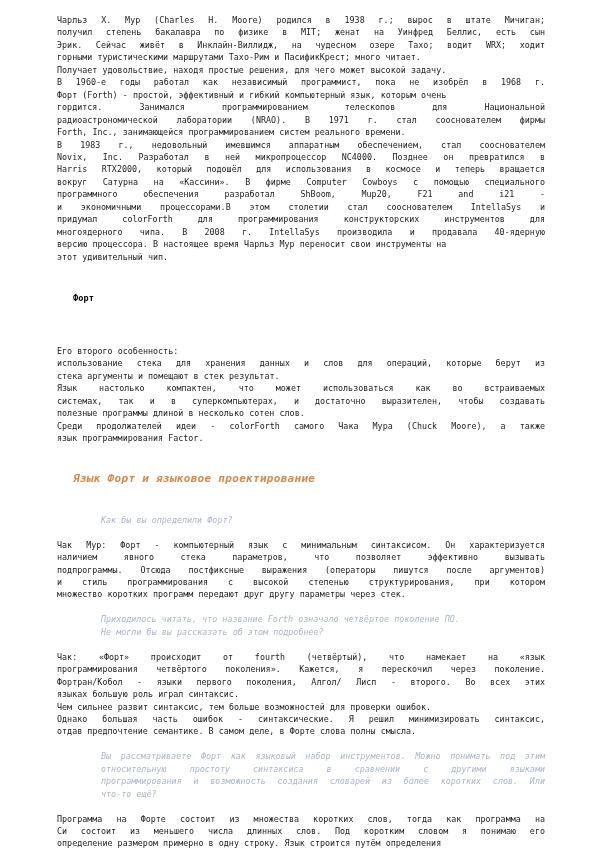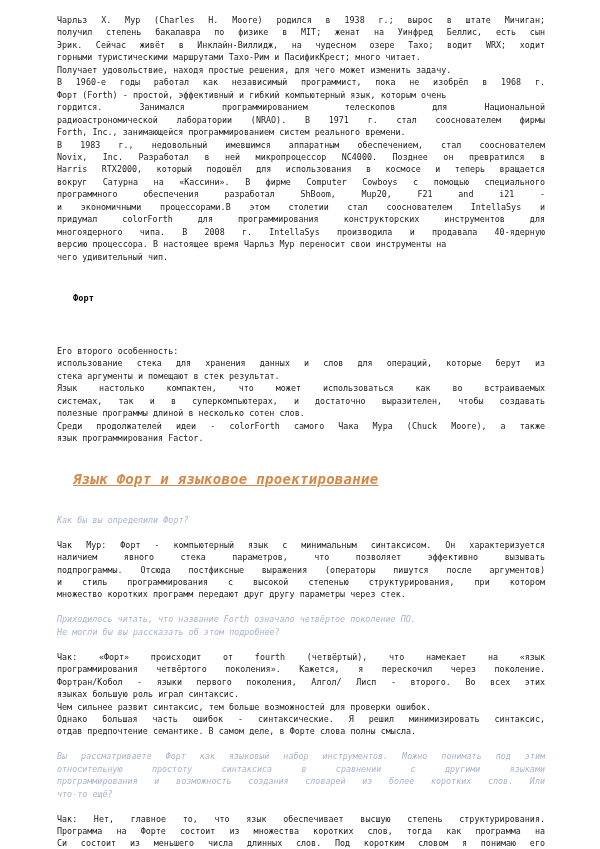--- a/index.html
+++ b/index.html
@@ -53,69 +53,69 @@
     text-align-last: left;
   }
   .heading-bold {
     font-size: 8.6px;
     line-height: 12.45px;
     font-weight: bold;
     color: #000000;
     letter-spacing: 0.1px;
   }
   .heading-accent {
-    font-size: 14px;
+    font-size: 11px;
     line-height: 12.45px;
     font-weight: bold;
     font-style: italic;
     color: #d4884a;
     letter-spacing: 0.3px;
-    text-decoration: underline;
   }
   .question {
     font-size: 8.35px;
     line-height: 12.45px;
     font-style: italic;
     color: #a8b4cc;
     text-align: justify;
     text-align-last: left;
+    margin-left: 44px;
   }
   .question .line {
     color: #a8b4cc;
     font-style: italic;
   }
   .spacer-sm { height: 12.45px; }
 </style>
 </head>
 <body>
 
 <div class="page">
   <div class="doc">
 
     <div class="para">
         <span class="line">Чарльз Х. Мур (Charles H. Moore) родился в 1938 г.; вырос в штате Мичиган;</span>
         <span class="line">получил степень бакалавра по физике в MIT; женат на Уинфред Беллис, есть сын</span>
         <span class="line">Эрик. Сейчас живёт в Инклайн-Виллидж, на чудесном озере Тахо; водит WRX; ходит</span>
         <span class="line free">горными туристическими маршрутами Тахо-Рим и ПасификКрест; много читает.</span>
-        <span class="line free">Получает удовольствие, находя простые решения, для чего может изменить задачу.</span>
+        <span class="line free">Получает удовольствие, находя простые решения, для чего может высокой задачу.</span>
         <span class="line">В 1960-е годы работал как независимый программист, пока не изобрёл в 1968 г.</span>
         <span class="line free">Форт (Forth) - простой, эффективный и гибкий компьютерный язык, которым очень</span>
         <span class="line">гордится. Занимался программированием телескопов для Национальной</span>
         <span class="line">радиоастрономической лаборатории (NRAO). В 1971 г. стал сооснователем фирмы</span>
         <span class="line free">Forth, Inc., занимающейся программированием систем реального времени.</span>
         <span class="line">В 1983 г., недовольный имевшимся аппаратным обеспечением, стал сооснователем</span>
         <span class="line">Novix, Inc. Разработал в ней микропроцессор NC4000. Позднее он превратился в</span>
         <span class="line">Harris RTX2000, который подошёл для использования в космосе и теперь вращается</span>
         <span class="line">вокруг Сатурна на «Кассини». В фирме Computer Cowboys с помощью специального</span>
         <span class="line">программного обеспечения разработал ShBoom, Mup20, F21 and i21 -</span>
         <span class="line">и экономичными процессорами.В этом столетии стал сооснователем IntellaSys и</span>
         <span class="line">придумал colorForth для программирования конструкторских инструментов для</span>
         <span class="line">многоядерного чипа. В 2008 г. IntellaSys производила и продавала 40-ядерную</span>
         <span class="line free">версию процессора. В настоящее время Чарльз Мур переносит свои инструменты на</span>
-        <span class="line free">чего удивительный чип.</span>
+        <span class="line free">этот удивительный чип.</span>
       </div>
 
     <div class="spacer-sm"></div>
 
     <h2 class="heading-bold">Форт</h2>
 
     <div class="spacer-sm"></div>
 
 
     <div class="spacer-sm"></div>
@@ -175,20 +175,19 @@
     <div class="para question">
         <span class="line">Вы рассматриваете Форт как языковый набор инструментов. Можно понимать под этим</span>
         <span class="line">относительную простоту синтаксиса в сравнении с другими языками</span>
         <span class="line">программирования и возможность создания словарей из более коротких слов. Или</span>
         <span class="line free">что-то ещё?</span>
       </div>
 
     <div class="spacer-sm"></div>
 
     <div class="para">
-        <span class="line">Чак: Нет, главное то, что язык обеспечивает высшую степень структурирования.</span>
         <span class="line">Программа на Форте состоит из множества коротких слов, тогда как программа на</span>
         <span class="line">Си состоит из меньшего числа длинных слов. Под коротким словом я понимаю его</span>
         <span class="line free">определение размером примерно в одну строку. Язык строится путём определения</span>
       </div>
 
   </div>
 </div>
 
 </body></html>

